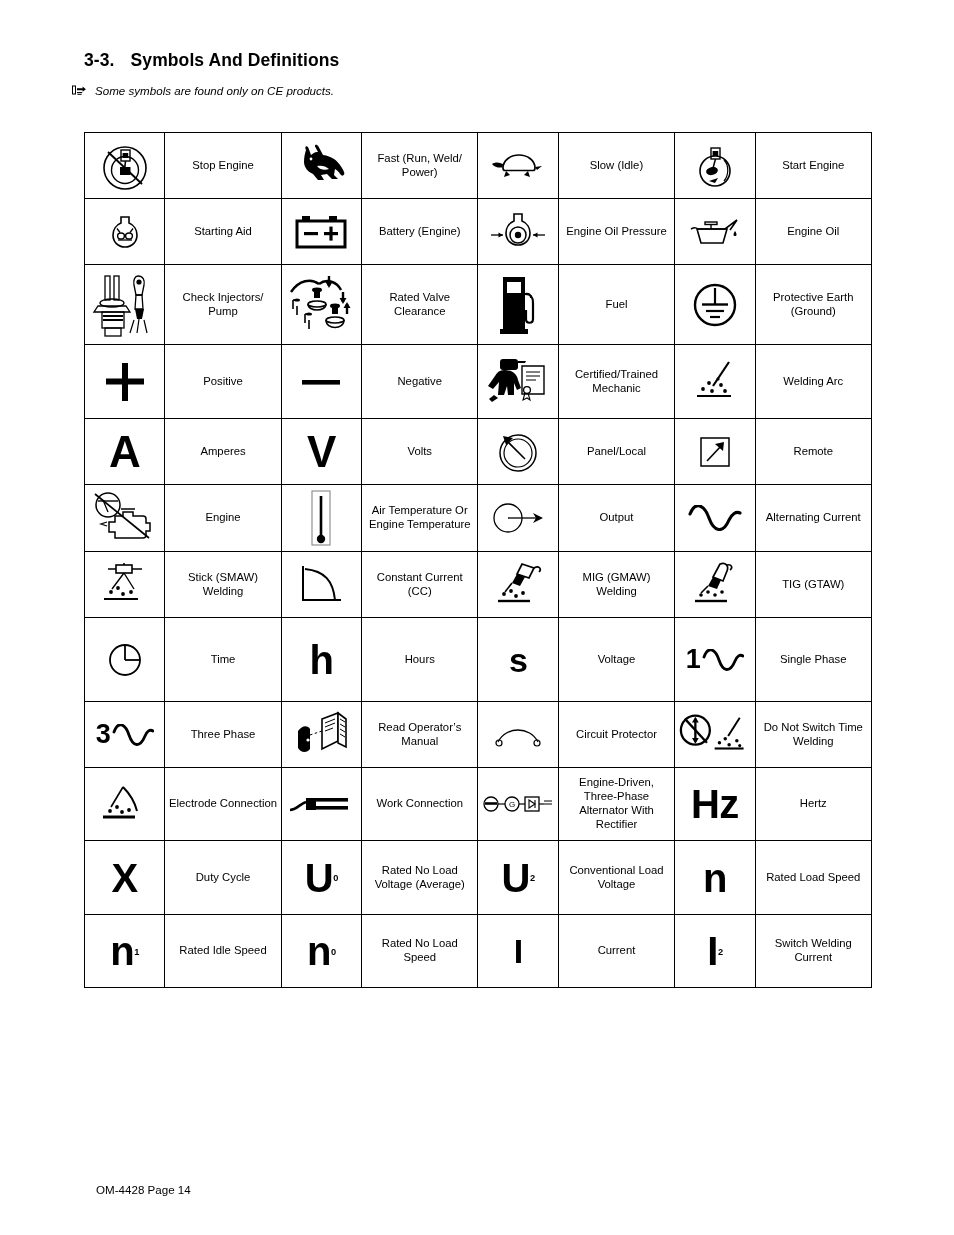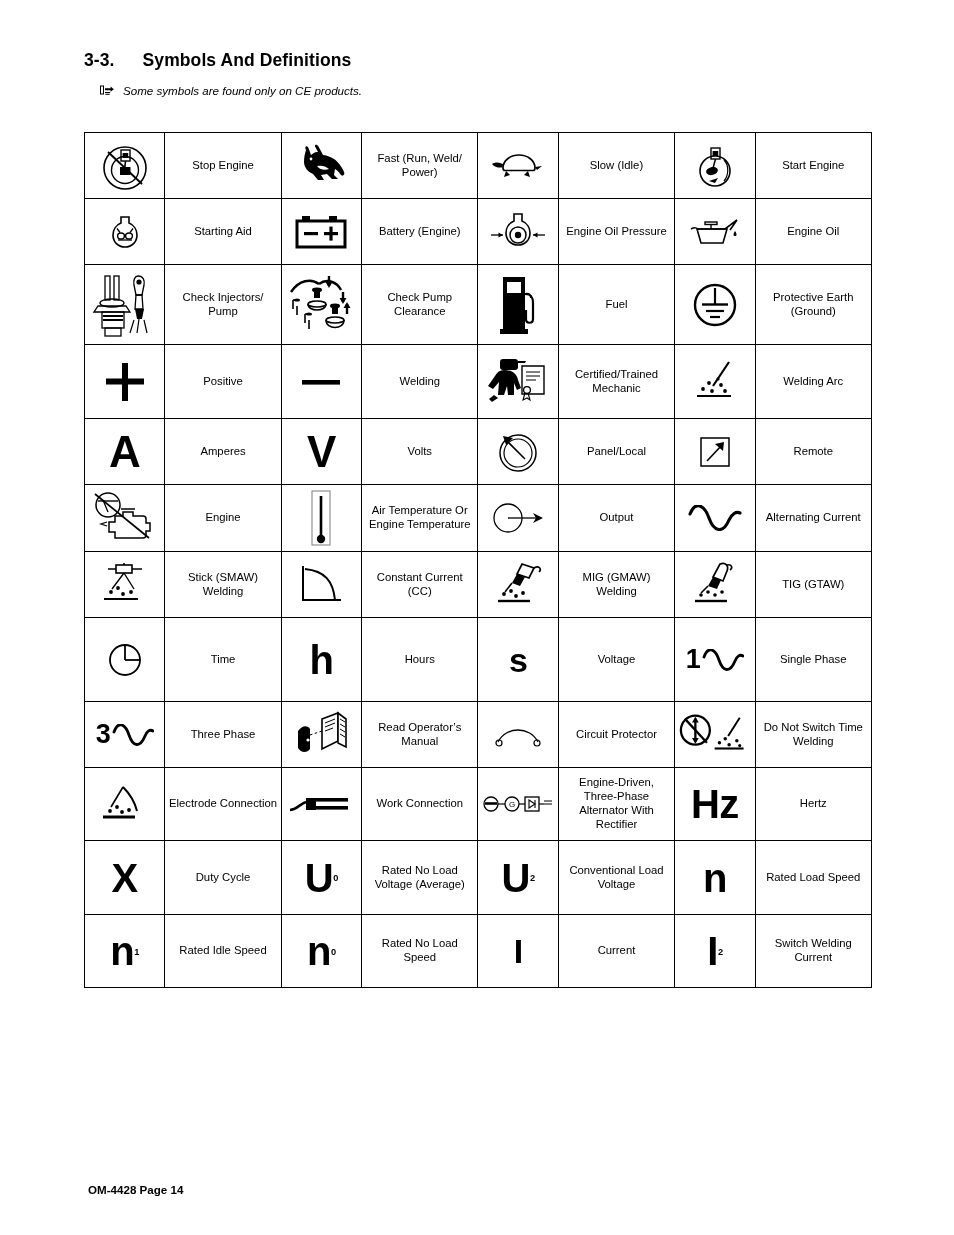--- a/index.html
+++ b/index.html
@@ -19,26 +19,26 @@
   .title-row {
     position: absolute;
     left: 84px; top: 50px;
     display: flex;
     align-items: baseline;
   }
   .title-num {
     font-size: 17.5px; font-weight: bold; letter-spacing: 0.1px;
   }
   .title-text {
-    font-size: 17.5px; font-weight: bold; margin-left: 28px; letter-spacing: 0.1px;
+    font-size: 17.5px; font-weight: bold; margin-left: 16px; letter-spacing: 0.1px;
   }
 
   .note-row {
     position: absolute;
-    left: 100px; top: 84px;
+    left: 72px; top: 84px;
     display: flex; align-items: center;
   }
   .hand-icon { width: 18px; height: 13px; margin-right: 5px; display:block; }
   .note-text { font-size: 11.6px; font-style: italic; }
 
   table.symbols {
     position: absolute;
     left: 84px; top: 113px;
     width: 788px;
     border-collapse: collapse;
@@ -71,23 +71,22 @@
   .sub {
     font-size: 0.58em; font-weight: bold;
     vertical-align: sub; position: relative; top: 0.17em; left: 0.01em;
   }
   .phase-wrap { display:flex; align-items:center; justify-content:center; gap:1px; }
   .phase-num { font-size: 27px; font-weight: bold; line-height:1; }
 
   svg { display: block; }
 
   .footer {
-    position: absolute; left: 88px; top: 1183px;
+    position: absolute; left: 96px; top: 1183px;
     font-size: 11.6px;
-    font-weight: bold;
   }
 </style>
 </head>
 <body>
 
 <div class="page">
 
   <div class="title-row">
     <span class="title-num">3-3.</span>
     <span class="title-text">Symbols And Definitions</span>
@@ -276,21 +275,21 @@
               <ellipse cx="24" cy="44" rx="3" ry="1.6" fill="#000"></ellipse>
               <path d="M44 6 v10" stroke="#000" stroke-width="2.4"></path>
               <path d="M44 18 l-3.5 -6 h7 Z" fill="#000"></path>
               <path d="M58 22 v10" stroke="#000" stroke-width="2.4"></path>
               <path d="M58 34 l-3.5 -6 h7 Z" fill="#000"></path>
               <path d="M62 44 v-10" stroke="#000" stroke-width="2.4"></path>
               <path d="M62 32 l-3.5 6 h7 Z" fill="#000"></path>
             </svg>
           </div>
         </td>
-        <td class="lbl">Check Pump Clearance</td>
+        <td class="lbl">Rated Valve Clearance</td>
 
         <td class="sym">
           <div class="glyph">
             <svg width="40" height="62" viewBox="0 0 40 62">
               <rect x="5" y="3" width="22" height="52" fill="#000"></rect>
               <rect x="9" y="8" width="14" height="11" fill="#fff"></rect>
               <rect x="2" y="55" width="28" height="5" fill="#000"></rect>
               <path d="M27 20 c7 0 8 4 8 9 v16 c0 5 -7 5 -7 0 v-9" fill="none" stroke="#000" stroke-width="2.2"></path>
               <path d="M27 20 c4 -1 6 1 6 4" fill="none" stroke="#000" stroke-width="2"></path>
             </svg>
@@ -323,21 +322,21 @@
         </td>
         <td class="lbl">Positive</td>
 
         <td class="sym">
           <div class="glyph">
             <svg width="44" height="12" viewBox="0 0 44 12">
               <rect x="3" y="4" width="38" height="4.6" fill="#000"></rect>
             </svg>
           </div>
         </td>
-        <td class="lbl">Welding</td>
+        <td class="lbl">Negative</td>
 
         <td class="sym">
           <div class="glyph">
             <svg width="64" height="56" viewBox="0 0 64 56">
               <path d="M17 5 h12 c2 0 3 1 3 3 v5 c0 2 -1 3 -3 3 h-12 c-2 0 -3 -1 -3 -3 v-5 c0 -2 1 -3 3 -3 Z" fill="#000"></path>
               <path d="M32 7 h8 l-1 2 h-7 Z" fill="#000"></path>
               <path d="M18 16 c8 0 13 4 14 10 l3 8 l-4 2 l-3 -7 v12 h-6 l-1 -9 l-3 9 h-6 l1 -13 l-6 7 l-5 -3 l7 -10 c2 -4 5 -6 9 -6 Z" fill="#000"></path>
               <path d="M8 41 l-5 4 l3 3 l6 -4 Z" fill="#000"></path>
               <path d="M36 12 h22 v28 h-22 Z" fill="#fff" stroke="#000" stroke-width="1.4"></path>
               <path d="M40 18 h14 M40 22 h14 M40 26 h10" stroke="#000" stroke-width="1.1"></path>

